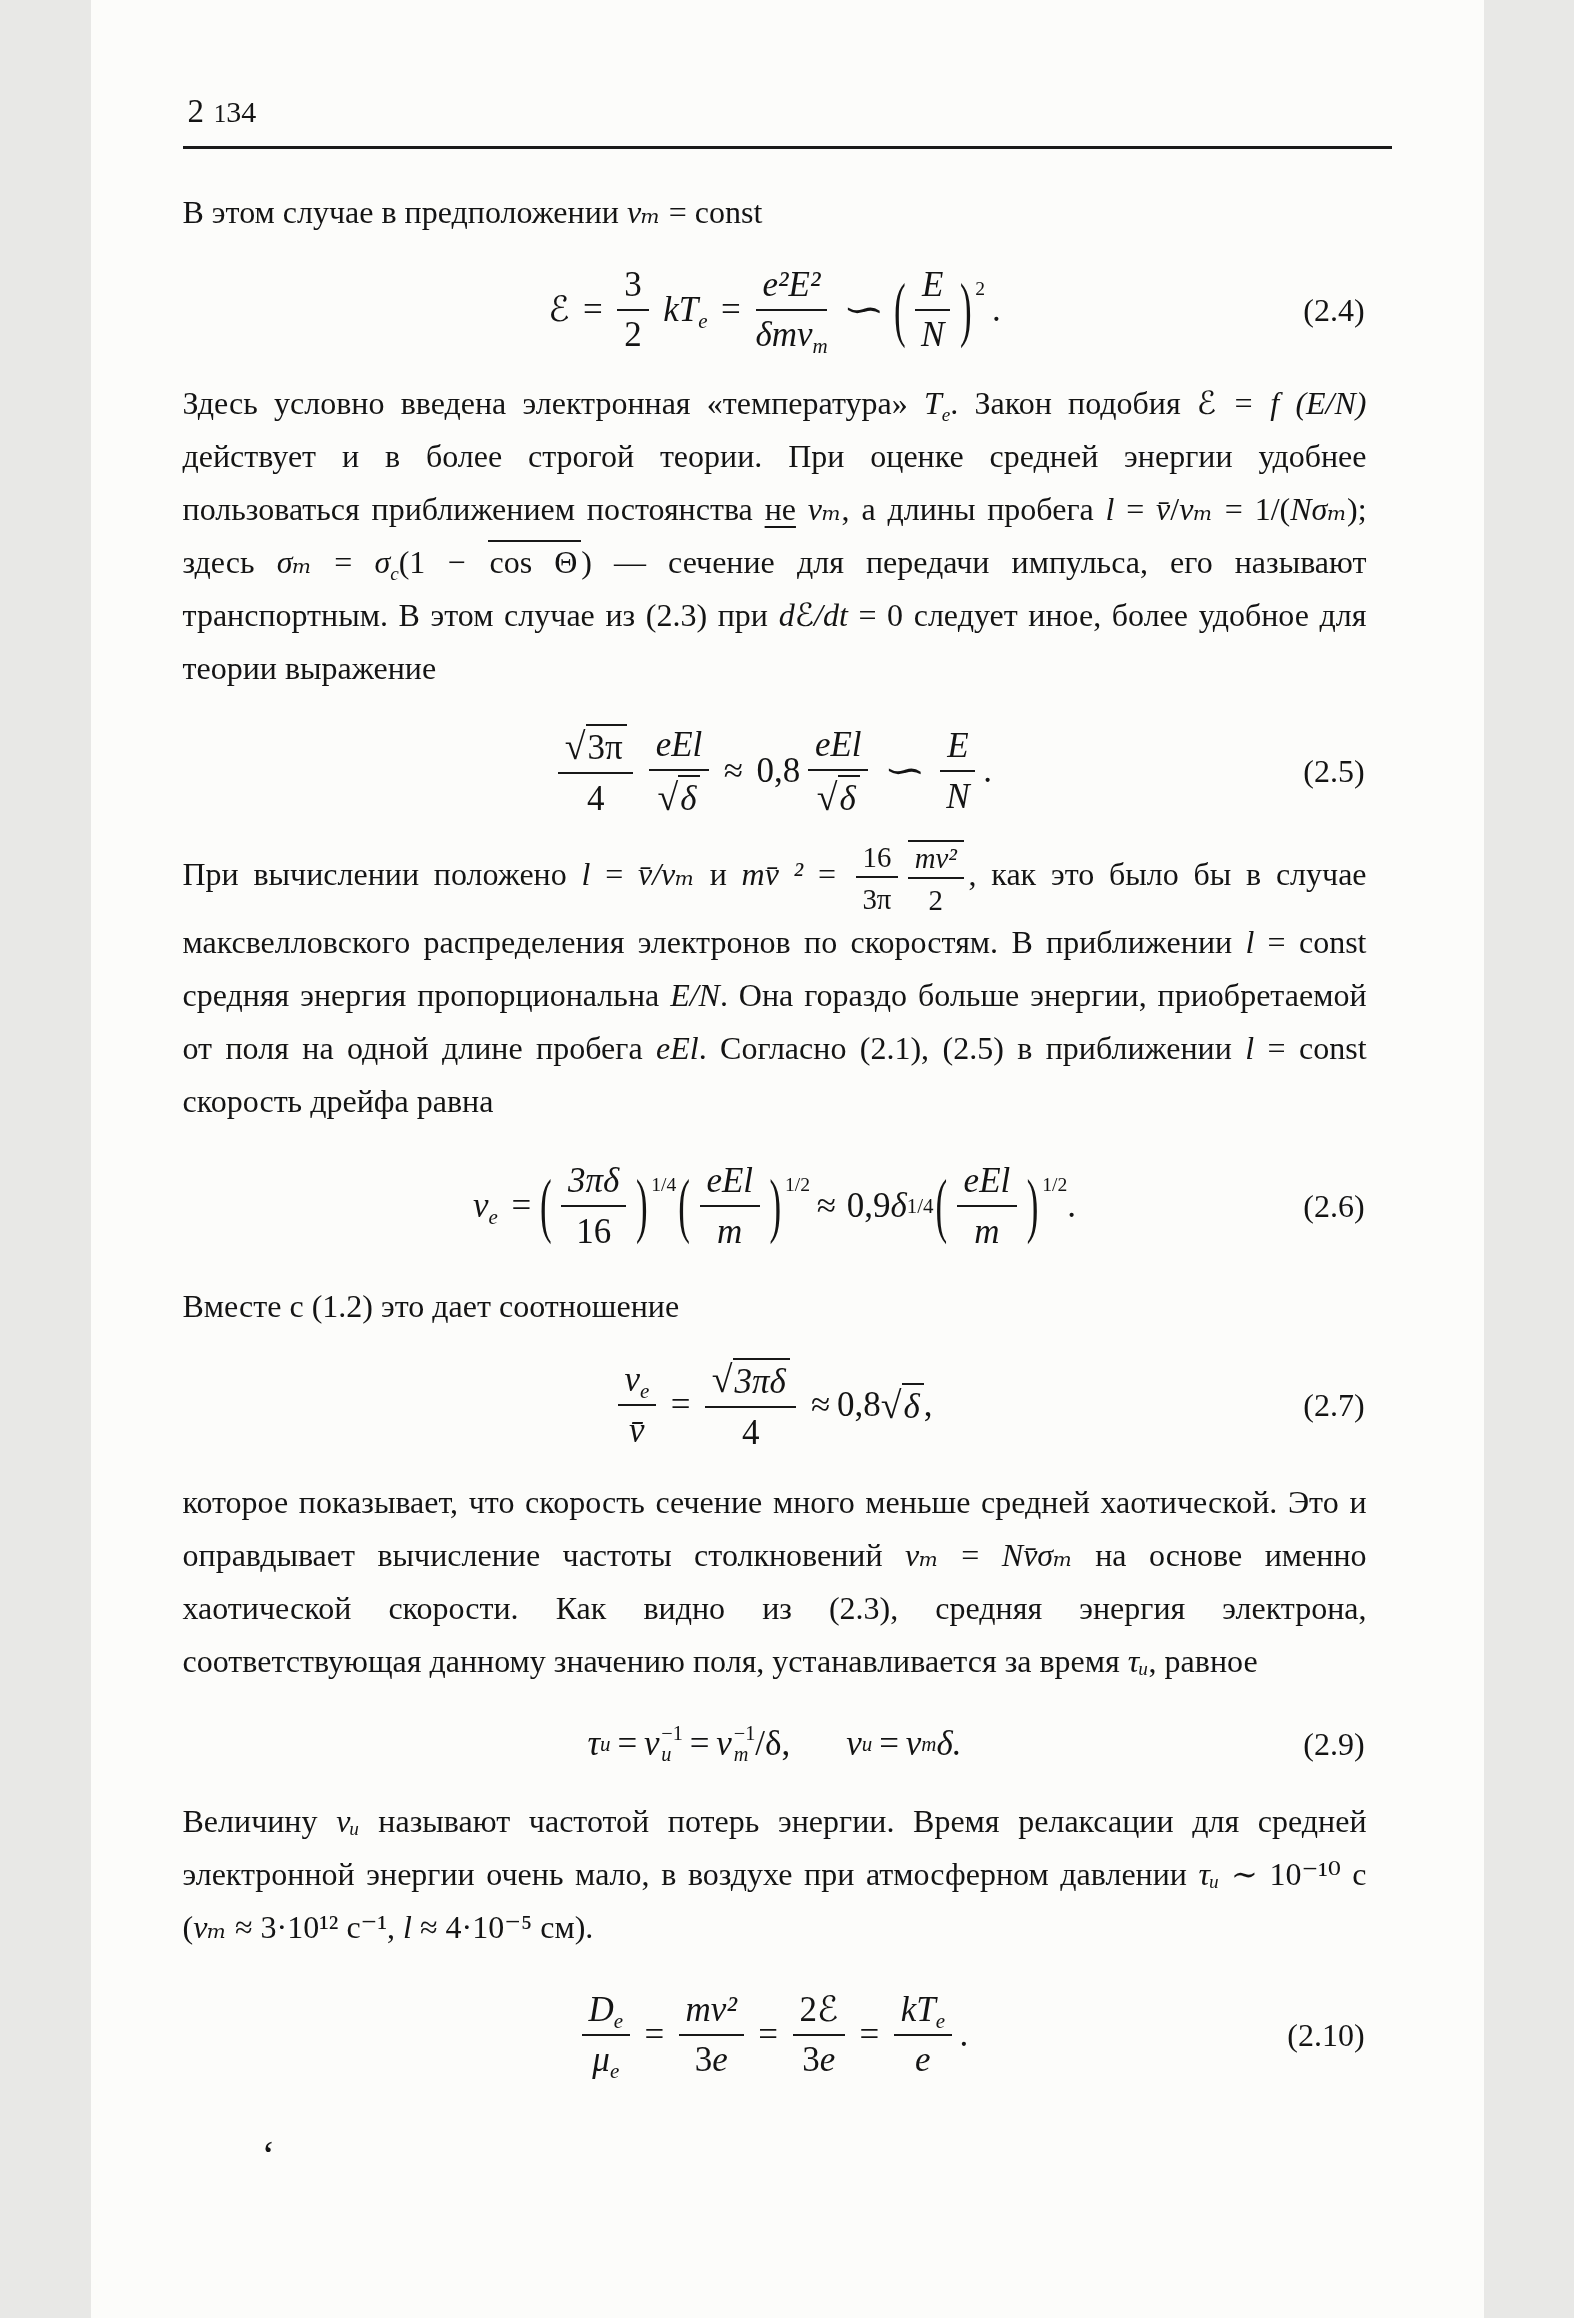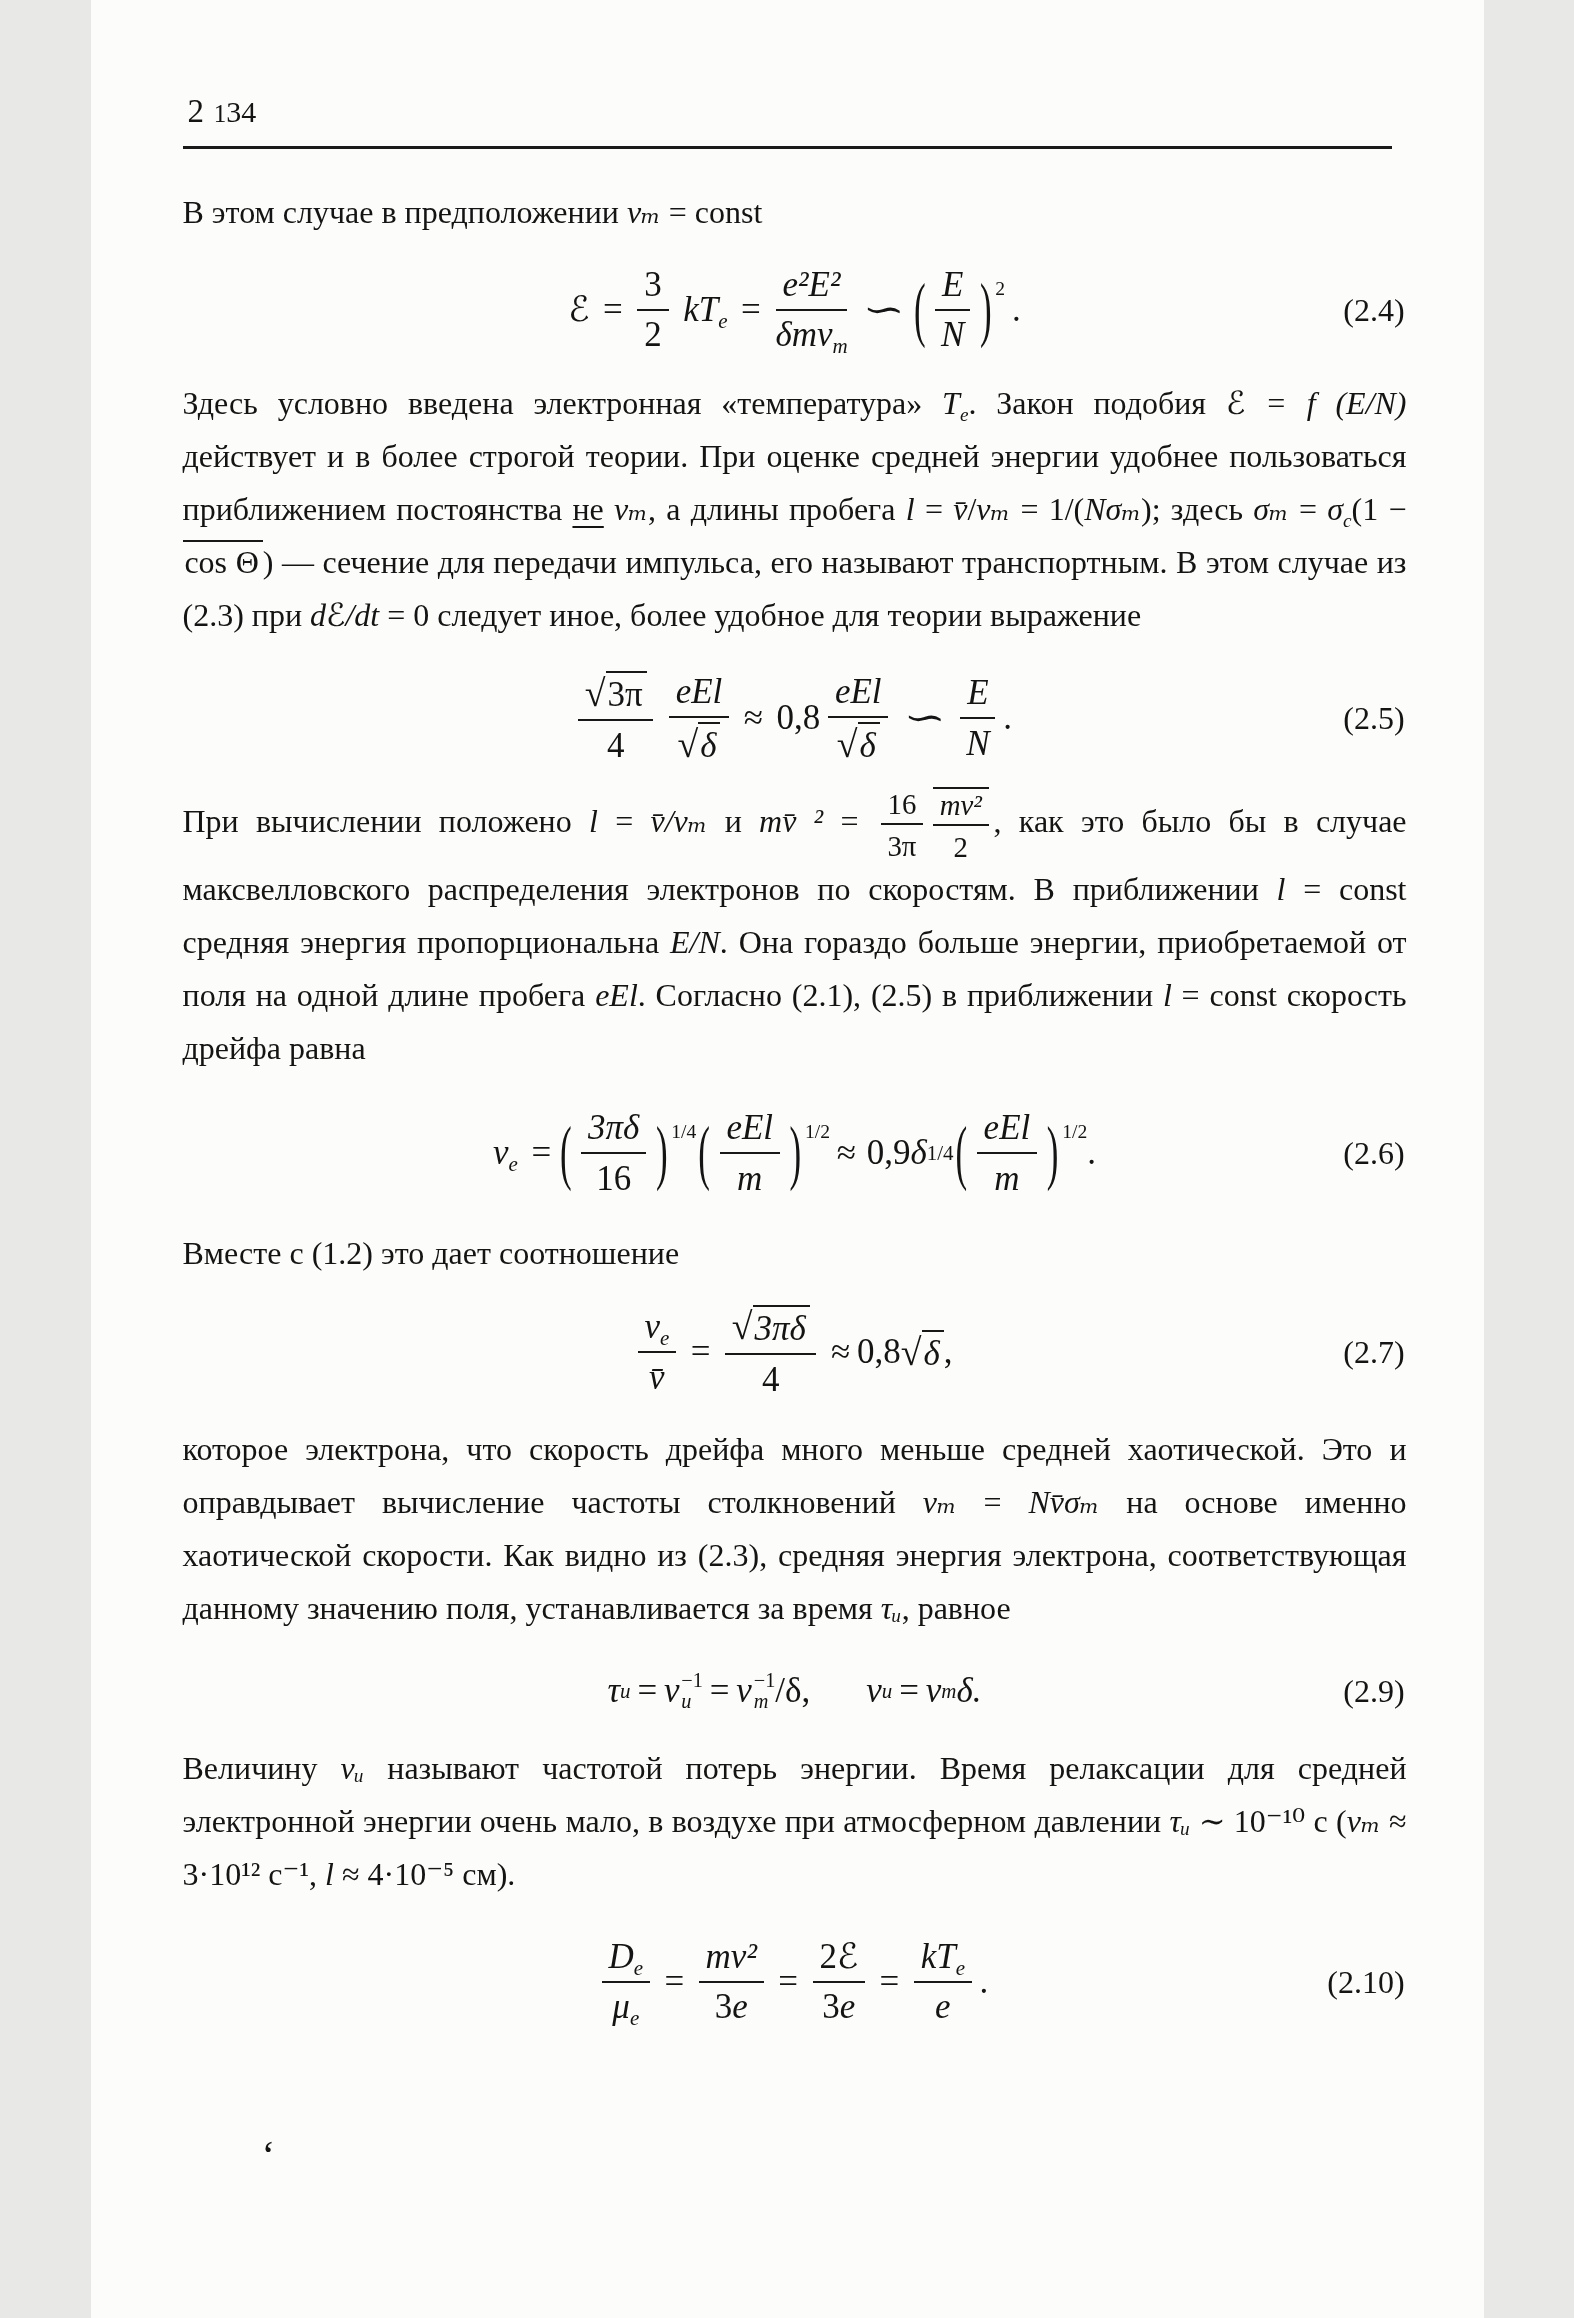--- a/index.html
+++ b/index.html
@@ -9,21 +9,21 @@
     font-family:"Liberation Serif","DejaVu Serif","DejaVu Sans",serif;
   }
   
   .hdr { display:flex; align-items:baseline; padding:93px 89px 0 97px; }
   .hdr .sec { font-size:33px; }
   .hdr .sec .s2 { font-size:25px; margin-left:9.7px; }
   .hdr .rh { flex:1; text-align:center; font-size:24px; letter-spacing:1.5px; }
   .hdr .pn { font-size:30px; }
   .rule { margin:15.5px 92px 0 92px; border-top:3.9px solid #1a1a1a; }
   
-  main { padding:0 77px 0 92px; }
+  main { padding:0 117px 0 92px; }
   p.body { margin:0; text-align:justify; font-size:32px; line-height:53px; }
   .mt-a { margin-top:37px !important; }
   .mt-b { margin-top:9.7px !important; }
   i { font-style:italic; }
   sub { font-size:0.60em; vertical-align:-0.35em; line-height:0; }
   sup { font-size:0.60em; vertical-align:0.55em; line-height:0; }
   .u { text-decoration:underline; text-decoration-thickness:2.4px; text-underline-offset:5.8px; }
   .vin { border-top:2.9px solid #181818; padding:1.9px 3.9px 0 1.9px; }
   
   .eq { position:relative; display:flex; align-items:center; justify-content:center;
@@ -173,21 +173,21 @@
             <span class="den">4</span>
           </span>
         <span class="tok">≈</span>
         <span>0,8</span>
         <span class="rad"><span class="rs">√</span><span class="vin"><i>δ</i></span></span>
         <span class="tok" style="margin-left:0">,</span>
       </span>
       <span class="eqno">(2.7)</span>
     </div>
 
-    <p class="body mt-b"><span>которое электрона, что скорость дрейфа много меньше средней хаотической. Это и оправдывает вычисление частоты столкновений </span><i>νₘ</i><span> = </span><i>Nv̄σₘ</i><span> на основе именно хаотической скорости. Как видно из (2.3), средняя энергия электрона, соответствующая данному значению поля, устанавливается за время </span><i>τᵤ</i><span>, равное</span></p>
+    <p class="body mt-b"><span>которое показывает, что скорость сечение много меньше средней хаотической. Это и оправдывает вычисление частоты столкновений </span><i>νₘ</i><span> = </span><i>Nv̄σₘ</i><span> на основе именно хаотической скорости. Как видно из (2.3), средняя энергия электрона, соответствующая данному значению поля, устанавливается за время </span><i>τᵤ</i><span>, равное</span></p>
 
     <div class="eq" style="margin-top:15.5px; min-height:82px;">
       <span class="eqin">
         <i>τ</i>
           <sub><i>u</i></sub>
         <span class="tok">=</span>
         <i>ν</i>
           <span class="ss">
             <span>−1</span>
             <i>u</i>

